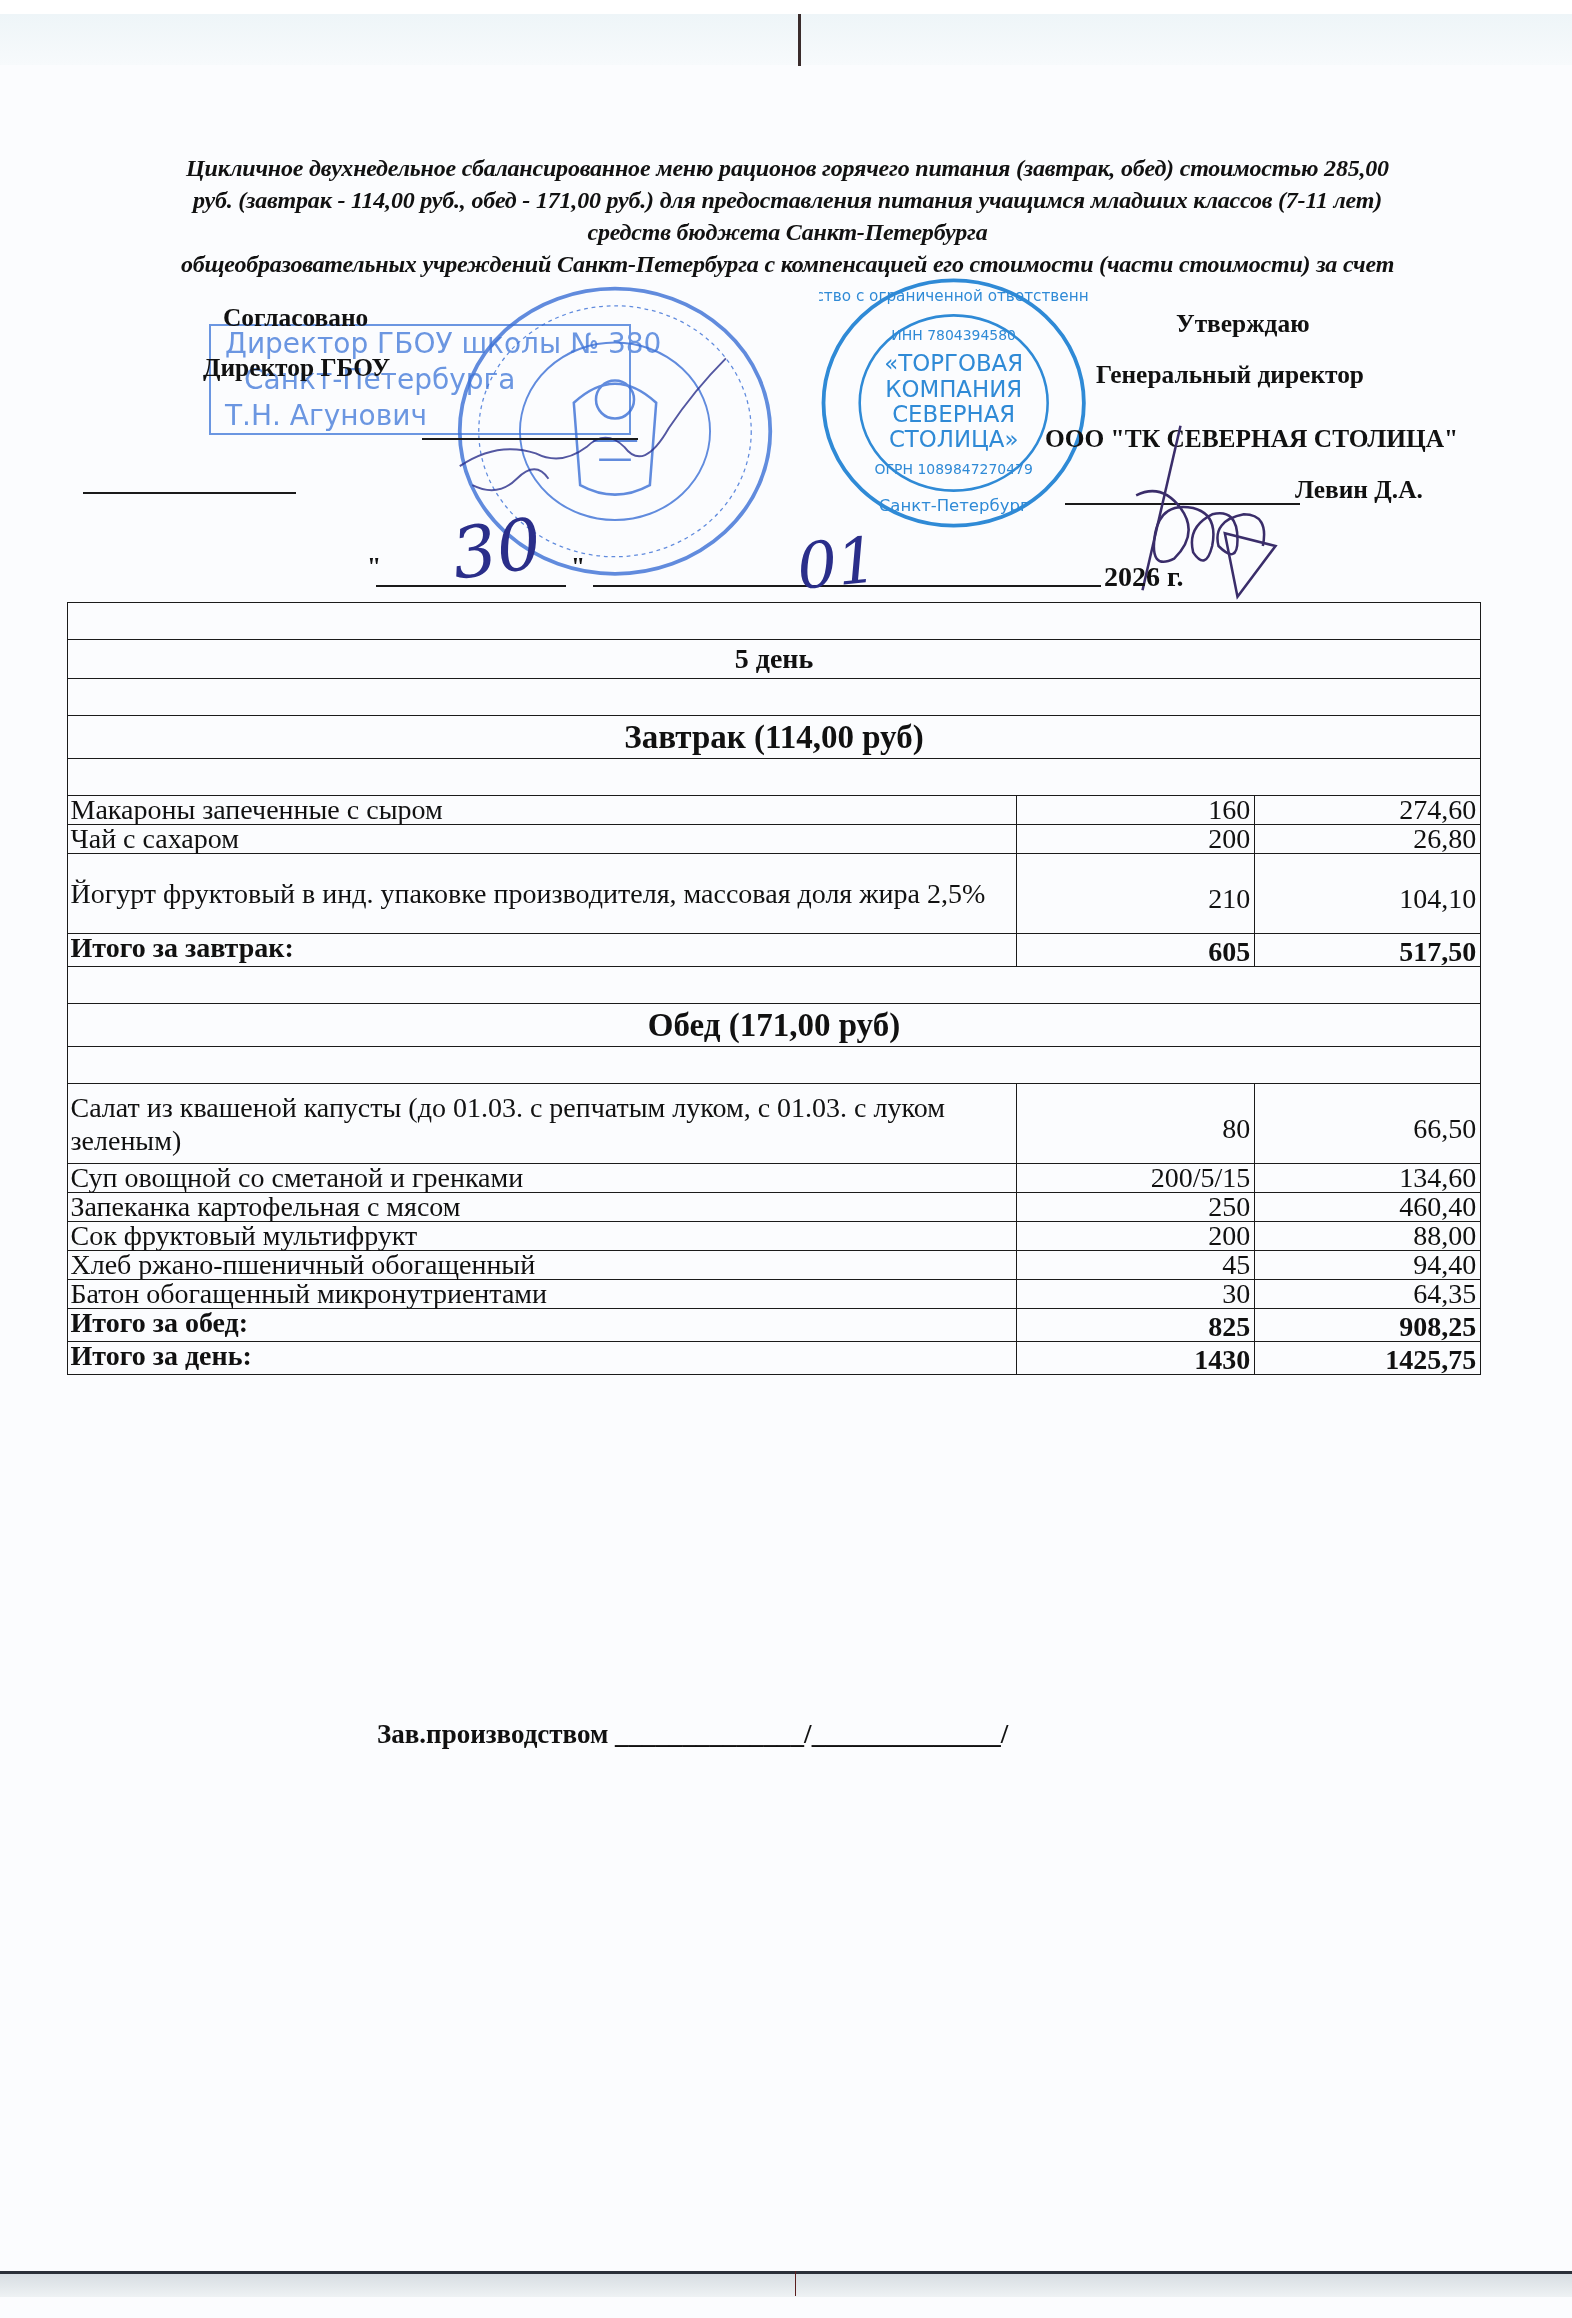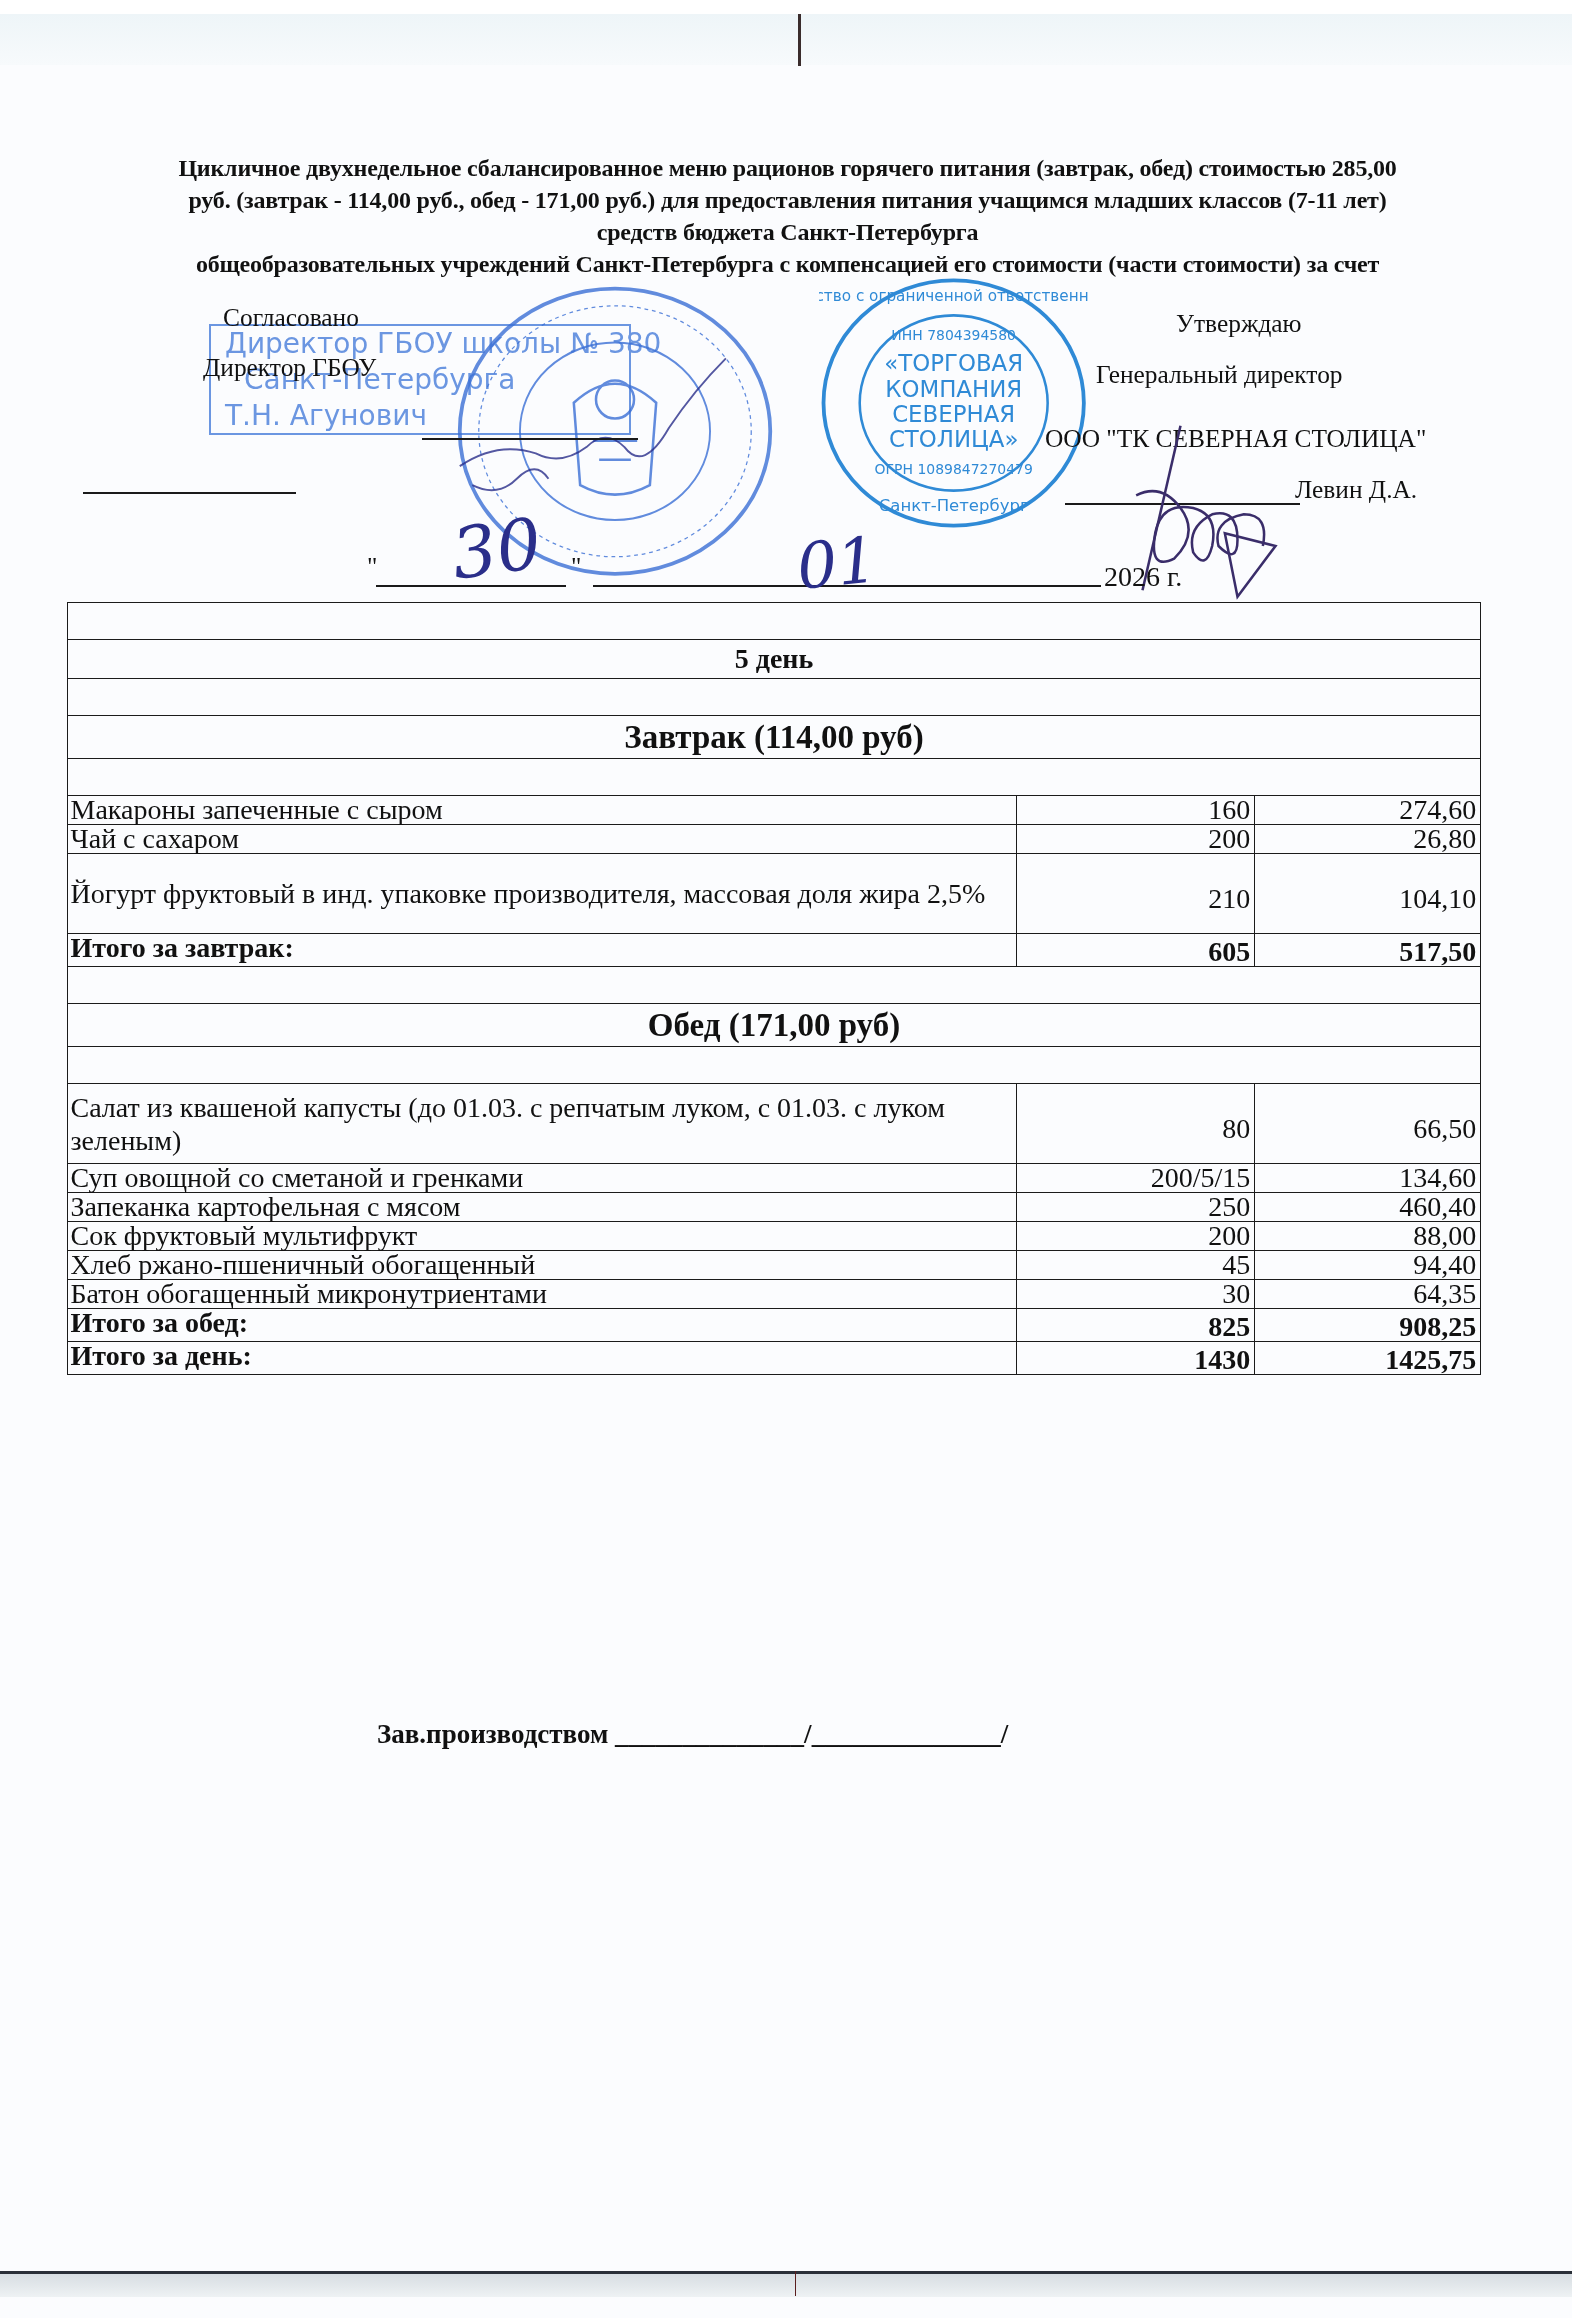--- a/index.html
+++ b/index.html
@@ -15,24 +15,25 @@
   .top-tick { position: absolute; left: 798px; top: 14px; width: 2.5px; height: 52px; background: #3a2c2c; }
   .scan-bottom-line { position: absolute; left: 0; top: 2271px; width: 1572px; height: 3.2px; background: #2a2f38; }
   .scan-bottom-band { position: absolute; left: 0; top: 2274px; width: 1572px; height: 23px;
     background: linear-gradient(#d7dde2, #eef2f4); }
   .bottom-tick { position: absolute; left: 795px; top: 2271px; width: 1.3px; height: 25.4px; background: #5a1e1e; }
 
   .title {
     position: absolute; left: 102px; width: 1371px; top: 152px;
     text-align: center; font-weight: bold; font-size: 24px; line-height: 32px;
     letter-spacing: -0.2px;
+    font-style: italic;
   }
   .title div { white-space: nowrap; }
 
-  .sig { position: absolute; font-weight: normal; font-size: 25.4px; white-space: nowrap; }
+  .sig { position: absolute; font-weight: bold; font-size: 25.4px; white-space: nowrap; }
   .line { position: absolute; height: 1.9px; background: #1a1a1a; }
 
   
   .stamp { position: absolute; }
   .handwriting { position: absolute; }
 
   
   .tbl { position: absolute; left: 67px; top: 602px; width: 1413px; border-collapse: collapse; table-layout: fixed; }
   .tbl td { border: 1.9px solid #1b1b1b; padding: 0 3.8px; font-size: 28px; vertical-align: middle; }
   .tbl col.c1 { width: 949px; }

